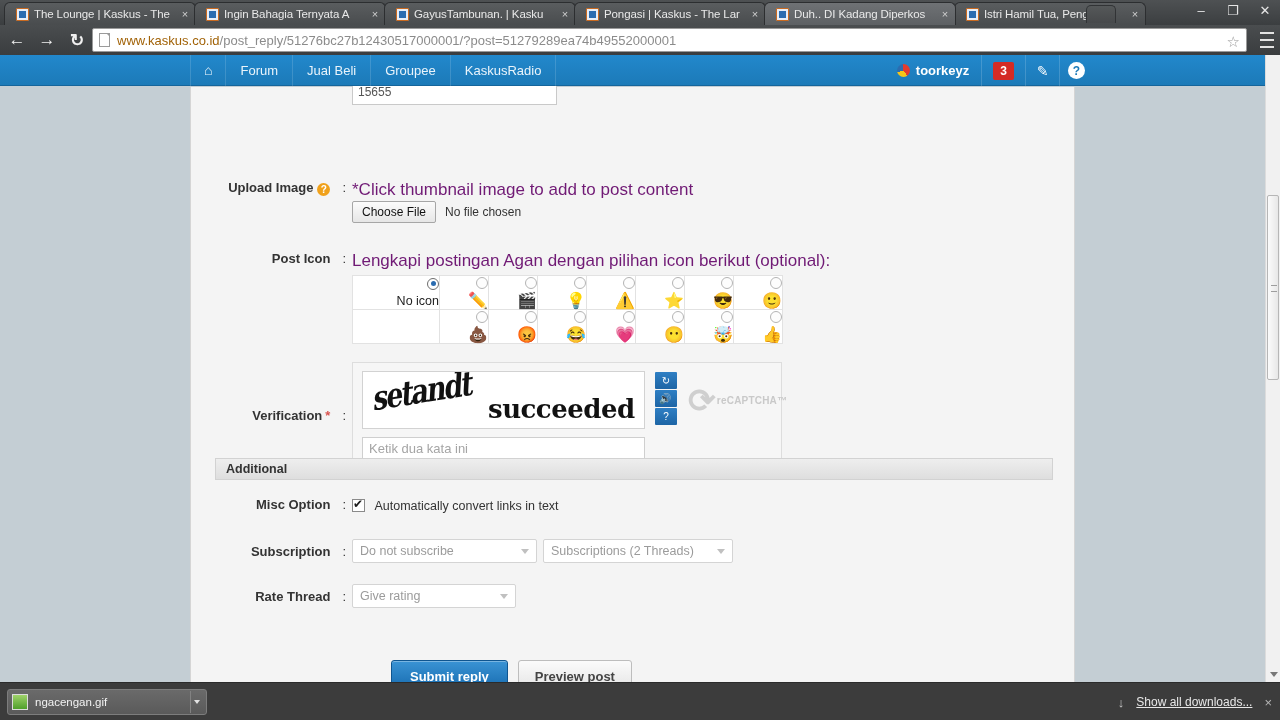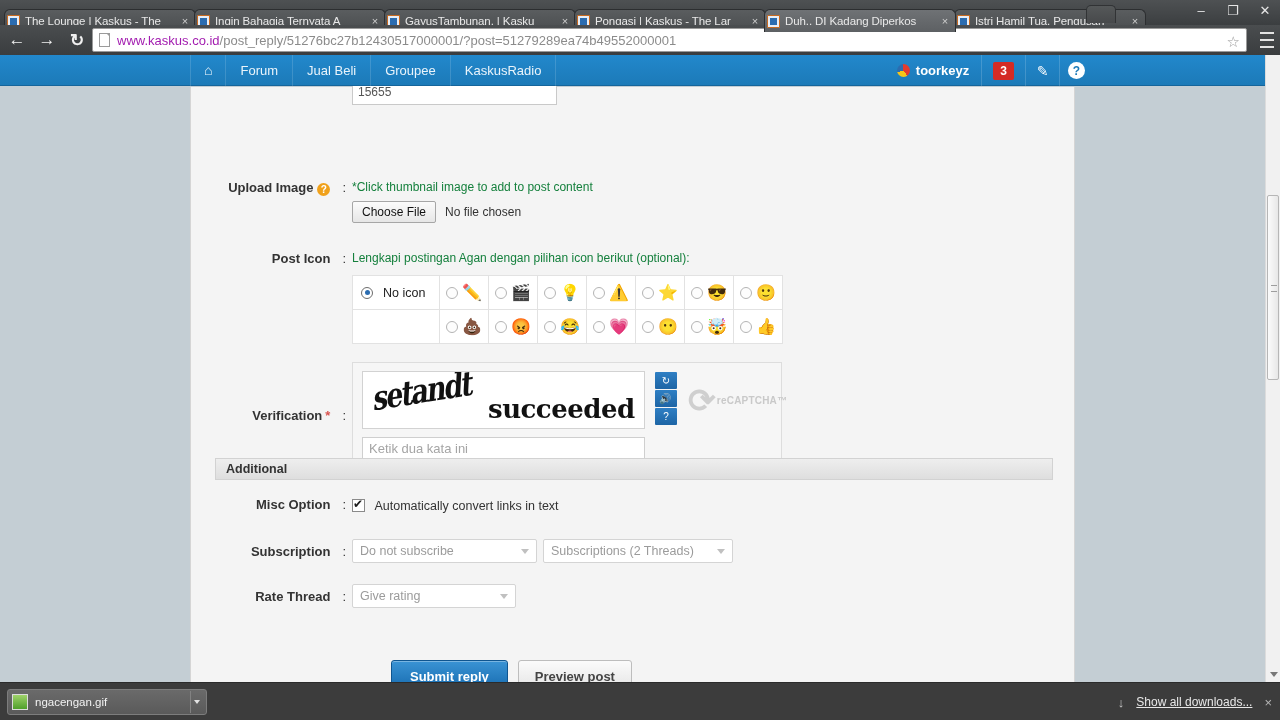--- a/index.html
+++ b/index.html
@@ -21,24 +21,23 @@
   .tabstrip {
     position: absolute; left: 0; top: 0; width: 1280px; height: 25px;
     background: linear-gradient(#4e5153, #3b3e40);
   }
   .tab {
     position: absolute; top: 2px; height: 23px;
     background: linear-gradient(#5a5d5f, #494c4e);
     border-top-left-radius: 6px; border-top-right-radius: 6px;
     border: 1px solid #2c2e30; border-bottom: none;
     display: flex; align-items: center;
-    padding: 0 4px 0 2px;
+    padding: 0 4px 0 11px;
     overflow: hidden;
     cursor: default;
-    margin-top: 7px;
   }
   .tab.active {
     background: linear-gradient(#6f7275, #5d6063);
     z-index: 5;
   }
   .tab .favicon {
     width: 13px; height: 13px; flex: 0 0 13px;
     background: #e8eef6;
     border: 1px solid #c96a20;
     margin-right: 5px;
@@ -102,21 +101,21 @@
   .omnibox .pageicon {
     width: 11px; height: 14px; flex: 0 0 11px;
     border: 1px solid #9b9b9b; background: #fff;
     margin-right: 7px; position: relative;
   }
   .omnibox .pageicon::before {
     content: ""; position: absolute; right: -1px; top: -1px;
     border-left: 4px solid transparent; border-top: 4px solid #9b9b9b;
   }
   .url { font-size: 13px; color: #8b8b8b; white-space: nowrap; }
-  .url b { color: #a21caf; font-weight: normal; }
+  .url b { color: #a16207; font-weight: normal; }
   .star {
     position: absolute; right: 6px; top: 4px;
     font-size: 15px; color: #9a9a9a;
   }
   .menubtn {
     position: absolute; right: 6px; top: 7px;
     width: 14px; height: 16px;
     display: flex; flex-direction: column; justify-content: space-between;
   }
   .menubtn i { display: block; height: 2px; background: #e2e2e2; }
@@ -199,21 +198,21 @@
   }
   .flabel .colon { font-weight: normal; margin-left: 12px; }
   .helpdot {
     display: inline-block; width: 13px; height: 13px;
     background: #f0a11b; color: #fff; border-radius: 50%;
     font-size: 10px; font-weight: bold; line-height: 13px;
     text-align: center; vertical-align: -1px; margin-left: 4px;
   }
   .req { color: #d9534f; font-weight: bold; margin-left: 3px; }
 
-  .hint { font-size: 12px; color: #15803d; }
+  .hint { font-size: 17px; color: #701a75; }
 
   
   .filerow { display: flex; align-items: center; }
   .choosefile {
     background: linear-gradient(#fbfbfb, #e6e6e6);
     border: 1px solid #a6a6a6; border-radius: 2px;
     font-size: 12px; color: #111;
     padding: 3px 9px;
   }
   .nofile { font-size: 12px; color: #333; margin-left: 9px; }
@@ -224,21 +223,21 @@
     border: 1px solid #d6d6d6; border-collapse: collapse;
     background: #fff;
   }
   .icontable td {
     border: 1px solid #e2e2e2;
     padding: 0; height: 34px;
     vertical-align: middle;
   }
   .icontable td.noicon { width: 87px; padding-left: 8px; }
   .icontable td.cell { width: 49px; text-align: center; }
-  .cellwrap { display: flex; align-items: center; justify-content: center; gap: 4px; }
+  .cellwrap { display: flex; align-items: flex-end; justify-content: center; gap: 4px; flex-direction: column; }
   .radio {
     width: 12px; height: 12px; border-radius: 50%;
     border: 1px solid #b4b4b4; background: #fdfdfd;
     display: inline-block; flex: 0 0 12px;
   }
   .radio.on { border-color: #6d6d6d; position: relative; background:#fff;}
   .radio.on::after {
     content: ""; position: absolute; left: 2.5px; top: 2.5px;
     width: 5px; height: 5px; border-radius: 50%; background: #2b6cb0;
   }

